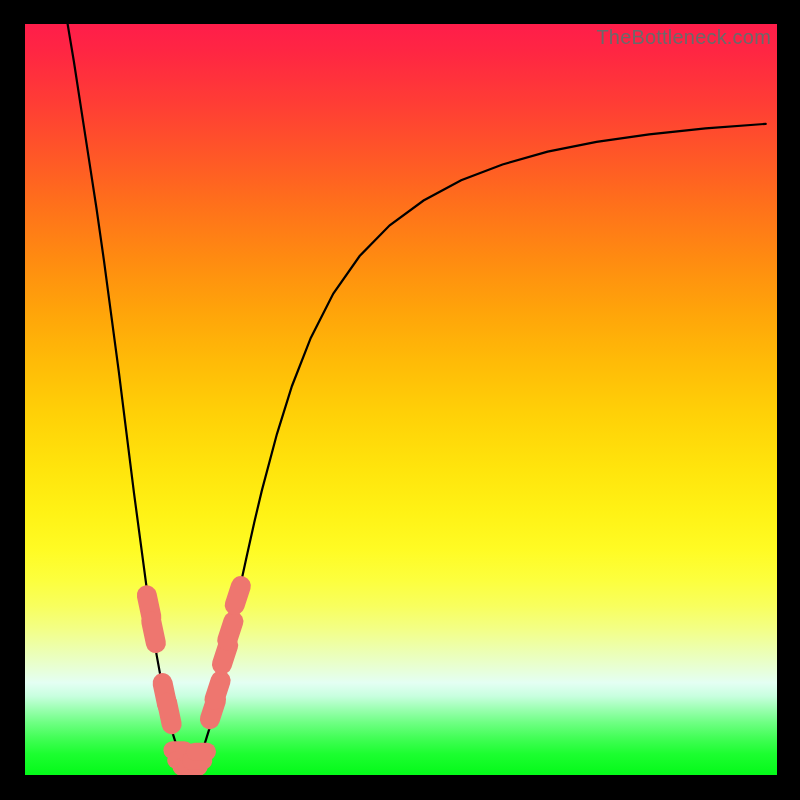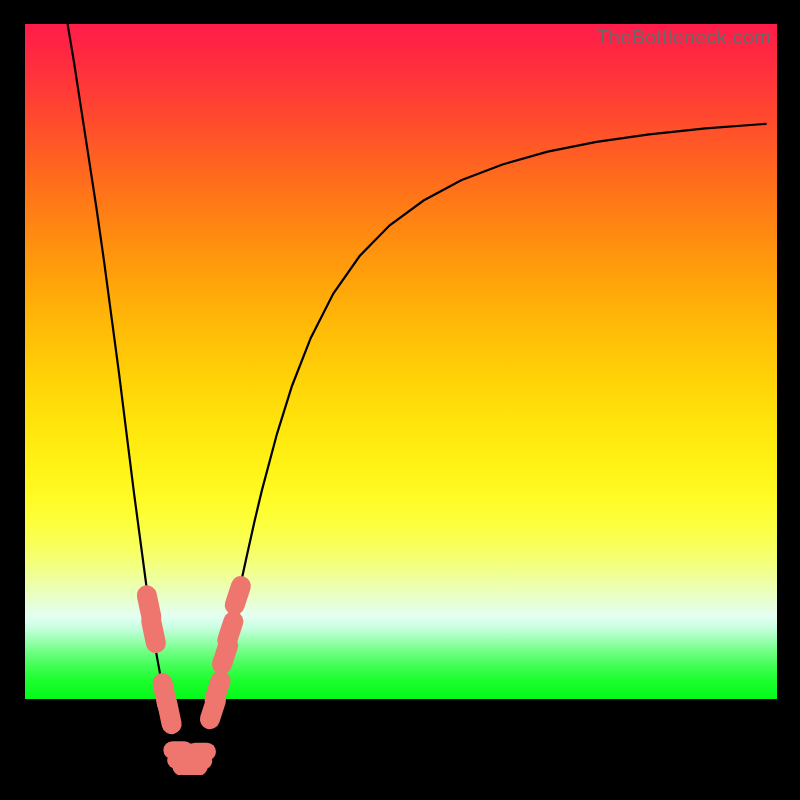--- a/index.html
+++ b/index.html
@@ -15,21 +15,21 @@
     position: relative;
     width: 800px;
     height: 800px;
     background: #000;
   }
   .plot {
     position: absolute;
     left: 25px;
     top: 24px;
     width: 752px;
-    height: 675px;
+    height: 751px;
     background: linear-gradient(to bottom,
       #ff1d4a 0%,
       #ff2742 4%,
       #ff3b36 10%,
       #ff5528 17%,
       #ff701b 24%,
       #ff8a11 31%,
       #ffa30a 38%,
       #ffbb07 45%,
       #ffd107 52%,

